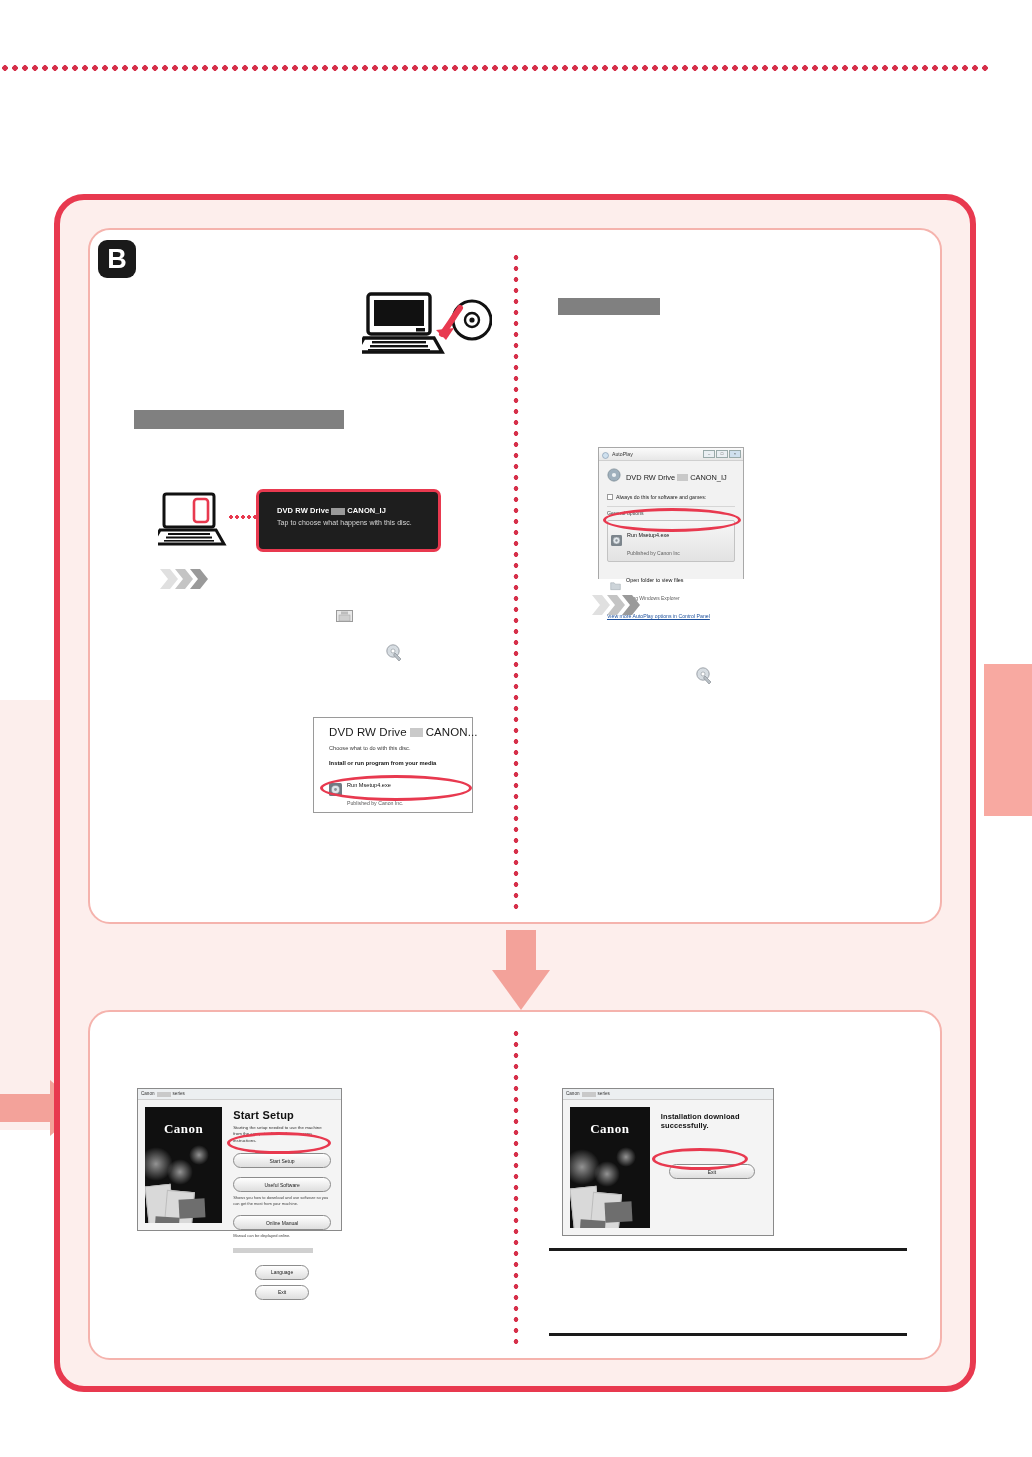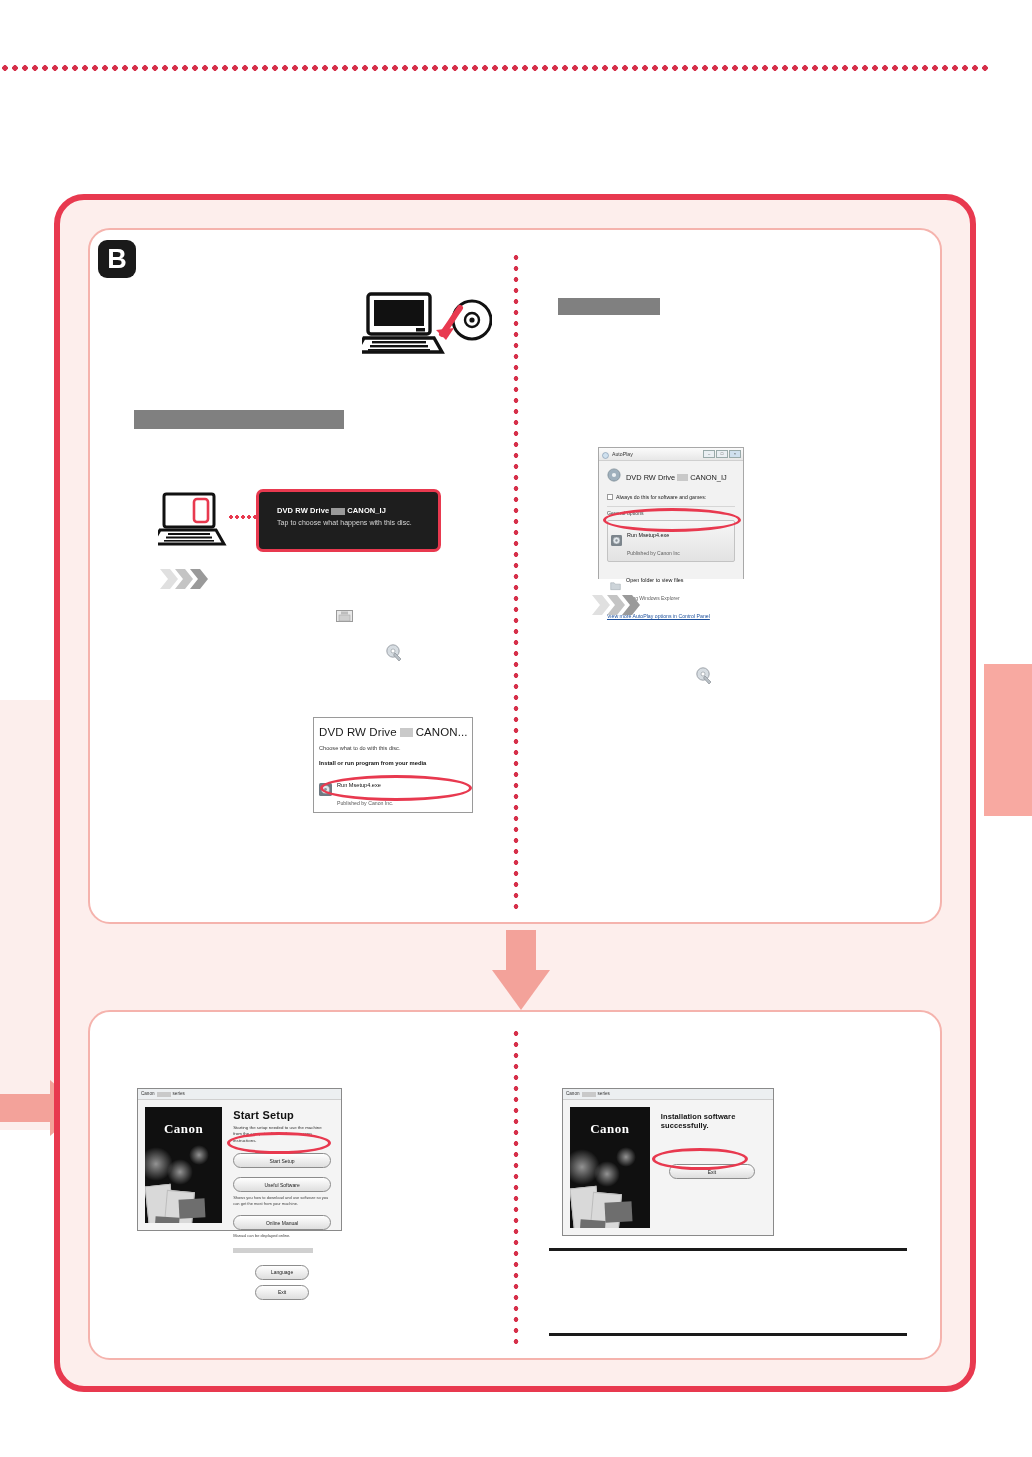--- a/index.html
+++ b/index.html
@@ -135,21 +135,21 @@
   
   .loose-icon { position: absolute; }
   .loose-icon-1 { left: 336px; top: 608px; width: 17px; height: 16px; }
   .loose-icon-2 { left: 386px; top: 643px; width: 16px; height: 18px; }
   .loose-icon-3 { left: 696px; top: 666px; width: 16px; height: 18px; }
 
   
   .flyout {
     position: absolute; left: 313px; top: 717px; width: 160px; height: 96px;
     background: #ffffff; border: 1px solid #9a9a9a;
-    padding: 8px 9px 0 5px;
+    padding: 8px 9px 0 15px;
   }
   .flyout-title { font-size: 11.5px; color: #1a1a1a; letter-spacing: .1px; white-space: nowrap; }
   .flyout-title .drv-blank {
     display: inline-block; width: 13px; height: 9px; background: #c9c9c9;
     vertical-align: middle; margin: 0 3px;
   }
   .flyout-sub { font-size: 5.6px; color: #3a3a3a; margin-top: 7px; }
   .flyout-section { font-size: 5.8px; color: #111; font-weight: bold; margin-top: 9px; }
   .flyout-item { position: relative; margin-top: 7px; display: flex; align-items: center; gap: 5px; }
   .flyout-item .txt-main { font-size: 5.6px; color: #111; line-height: 1.25; }
@@ -495,21 +495,21 @@
         <div class="canon-logo">Canon</div>
         <div class="blob" style="left:-6px; top:42px; width:36px; height:36px;"></div>
         <div class="blob" style="left:24px; top:54px; width:26px; height:26px;"></div>
         <div class="blob" style="left:46px; top:40px; width:20px; height:20px;"></div>
         <div class="paper" style="left:2px; top:80px; width:27px; height:48px; transform:rotate(-6deg);"></div>
         <div class="paper" style="left:21px; top:86px; width:29px; height:46px; transform:rotate(5deg);"></div>
         <div class="photo" style="left:35px; top:95px; width:27px; height:20px; transform:rotate(-3deg);"></div>
         <div class="photo" style="left:10px; top:113px; width:25px; height:18px; transform:rotate(4deg);"></div>
       </div>
       <div class="cw-main">
-        <div class="done-h1">Installation software successfully.</div>
+        <div class="done-h1">Installation download successfully.</div>
         <div class="done-btnwrap">
           <div class="cw-btn">Exit</div>
         </div>
       </div>
     </div>
   </div>
   <div class="red-oval oval-exit"></div>
 
   <div class="rule rule-1"></div>
   <div class="rule rule-2"></div>

